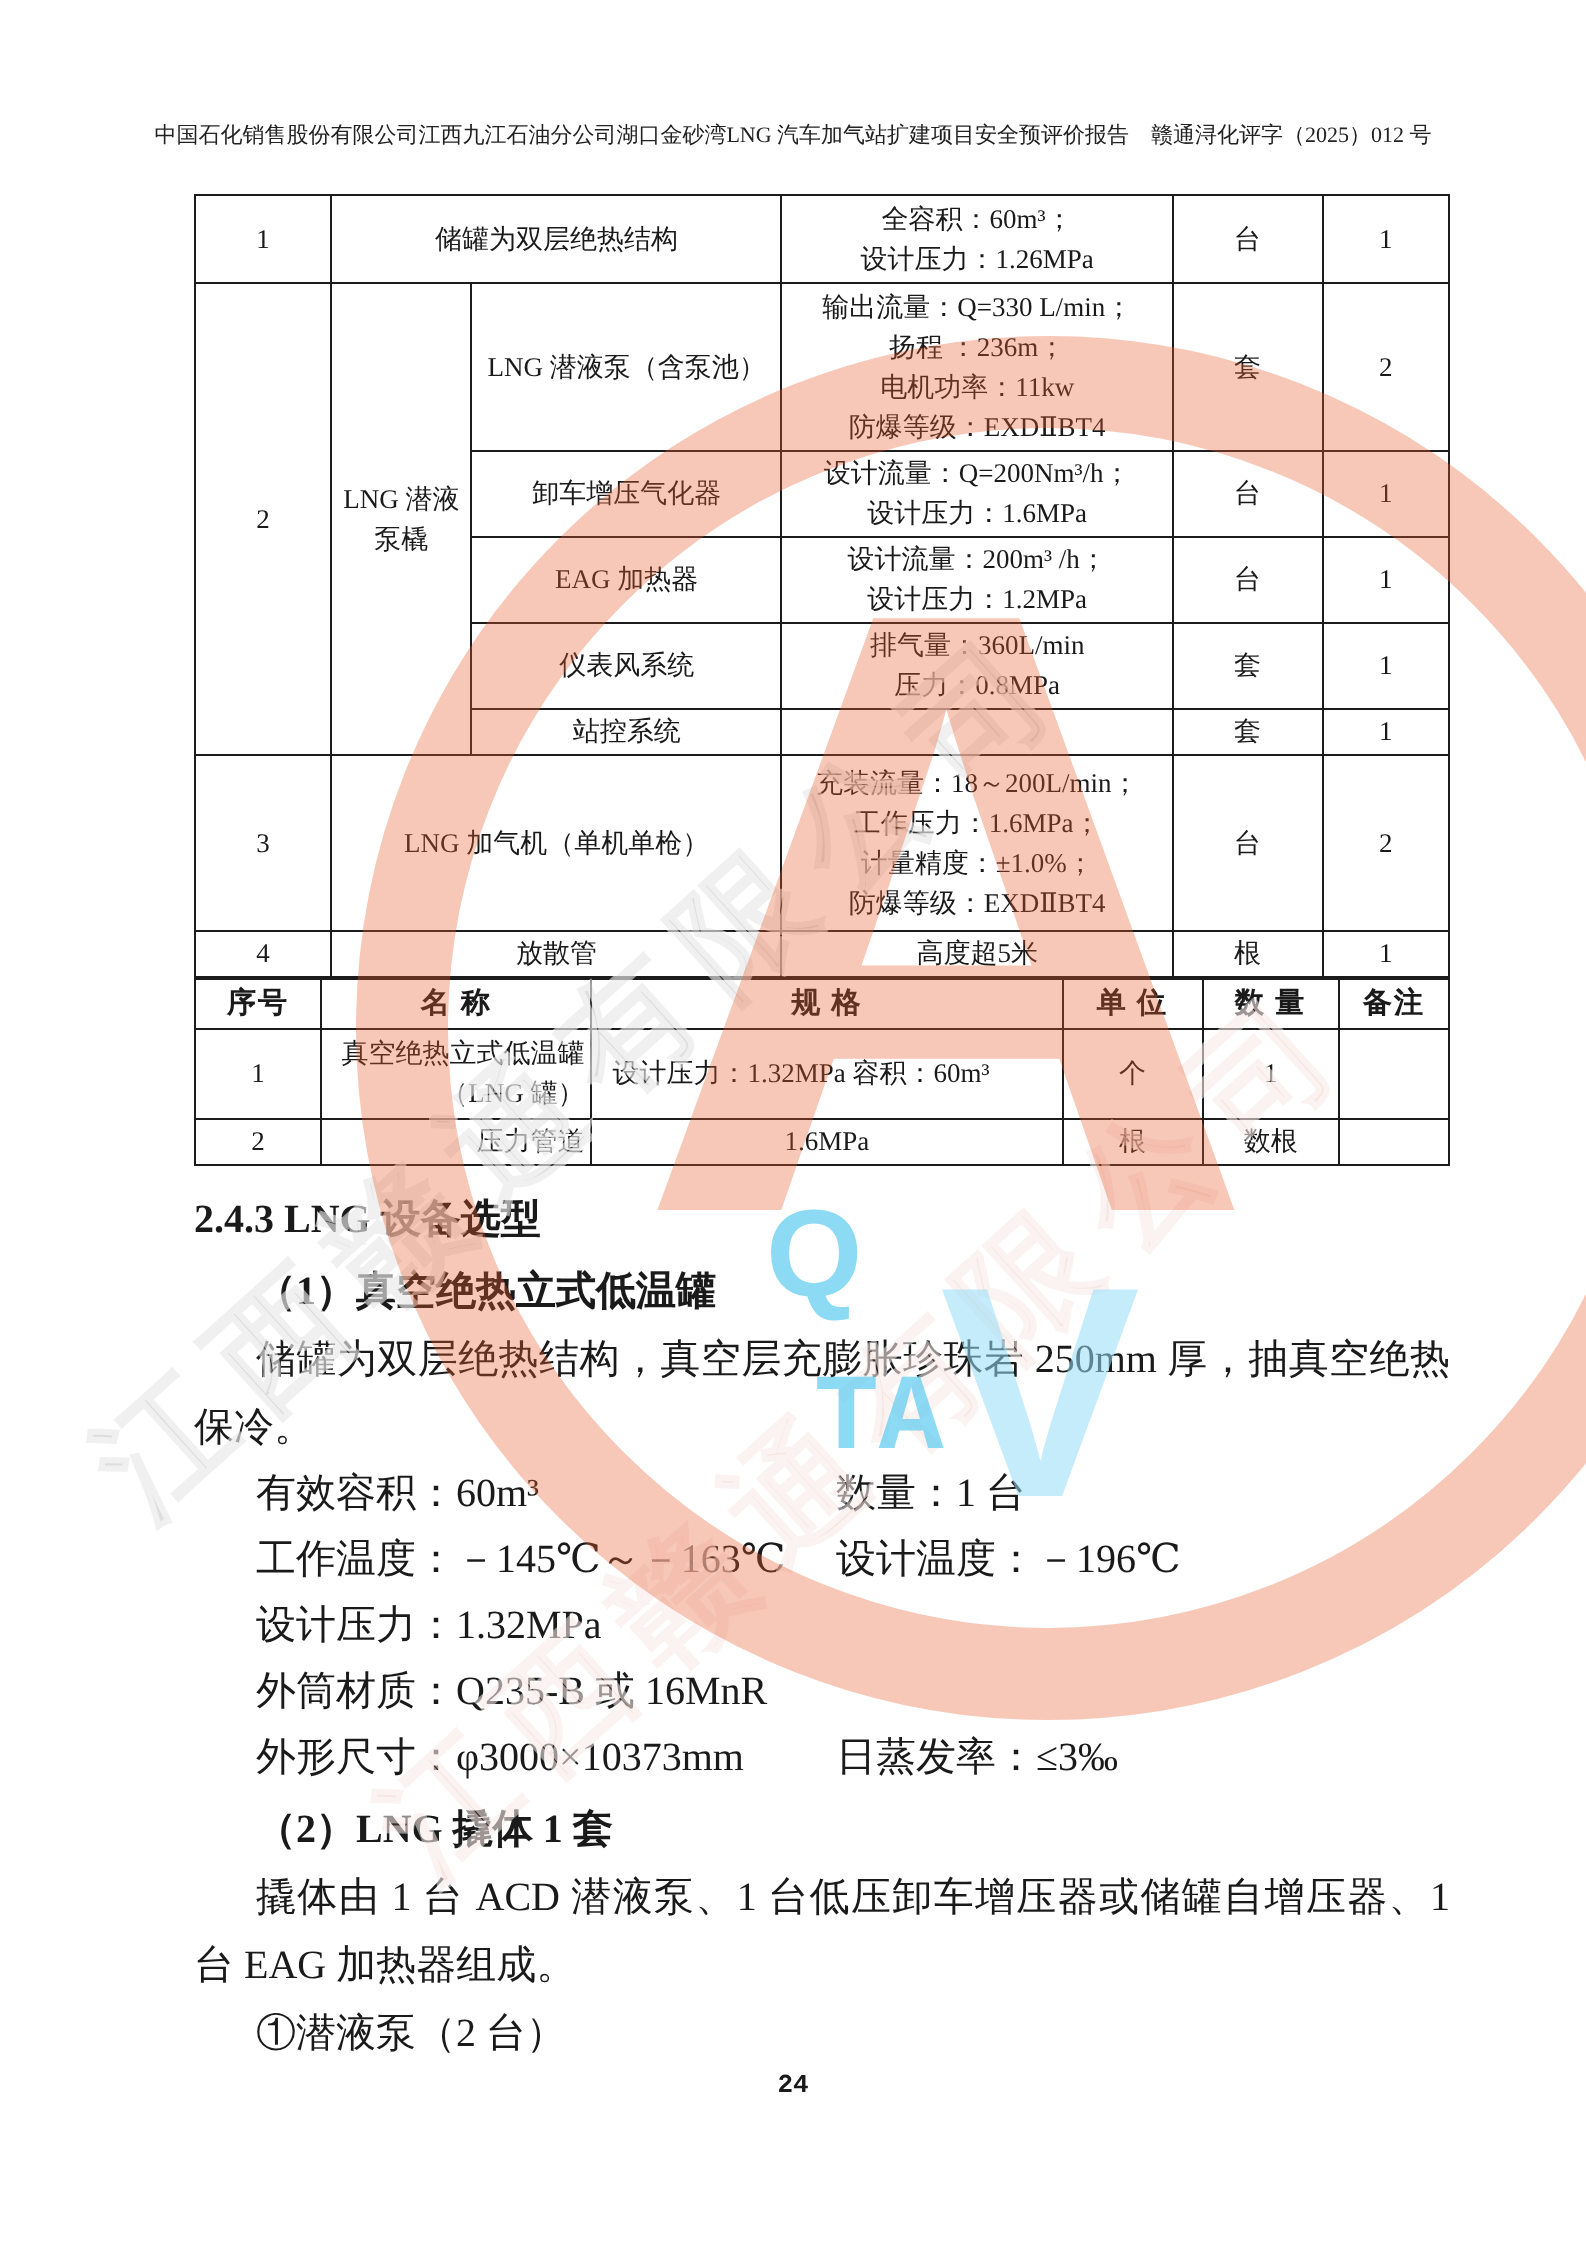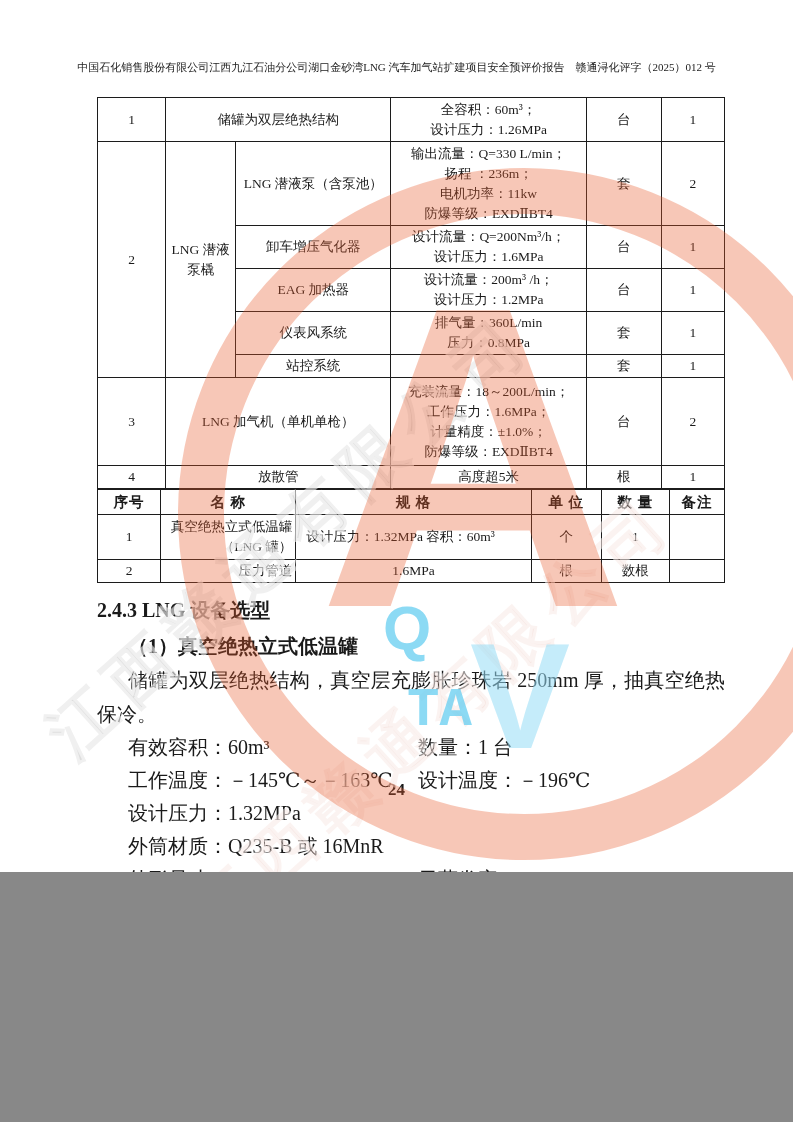--- a/index.html
+++ b/index.html
@@ -1,17 +1,17 @@
 <!DOCTYPE html>
 <html><head>
 <meta charset="utf-8">
 <style>
   html,body{margin:0;padding:0;background:#888;}
   .page{
-    position:relative; width:793px; height:872px; background:#ffffff;
+    position:relative; width:793px; height:1122px; background:#ffffff;
     margin:0 auto; overflow:hidden;
     font-family:"Liberation Serif","DejaVu Serif",serif; color:#1a1a1a;
   }
   
   .doc-header{
     position:absolute; top:60px; left:60px; width:673px;
     font-size:11px; text-align:center; white-space:nowrap; letter-spacing:0px;
     color:#222;
   }
   
@@ -34,21 +34,21 @@
   .sec{font-size:20px; line-height:34px;}
   .sec-h1{font-weight:bold; margin-top:10px;}
   .sec-h2{font-weight:bold; margin-left:31px; margin-top:2px;}
   .para{text-indent:31px; text-align:justify;}
   .spec-row{display:flex; margin-left:31px; line-height:33px;}
   .spec-left-item{width:290px;}
   .spec-right-item{flex:1;}
   .circ-item{margin-left:31px;}
   .page-num{
     position:absolute; bottom:72px; left:0; width:100%; text-align:center;
-    font-size:17px; font-weight:bold;
+    font-size:13px; font-weight:bold;font-family:Liberation Mono, monospace;
   }
   
   .wm{position:absolute; pointer-events:none; z-index:2;}
   .wm-ring{
     left:178px; top:168px; width:600px; height:600px; border-radius:50%;
     border:46px solid rgba(233,92,43,0.34);
   }
   .wm-a{
     left:318px; top:242px; font-family:"Liberation Sans","DejaVu Sans",sans-serif;
     font-size:430px; line-height:430px; font-weight:bold;
@@ -221,20 +221,21 @@
       <div class="spec-row">
         <div class="spec-right-item">外筒材质：Q235-B 或 16MnR</div>
       </div>
       <div class="spec-row">
         <div class="spec-left-item">外形尺寸：φ3000×10373mm</div>
         <div class="spec-right-item">日蒸发率：≤3‰</div>
       </div>
 
       <div class="sec-h2">（2）LNG 撬体 1 套</div>
       <div class="para">撬体由 1 台 ACD 潜液泵、1 台低压卸车增压器或储罐自增压器、1 台 EAG 加热器组成。</div>
+      <div class="circ-item">①潜液泵（2 台）</div>
     </div>
   </div>
 
   <div class="wm wm-diag">江西赣通有限公司</div>
   <div class="wm wm-diag2">江西赣通有限公司</div>
   <div class="wm wm-ring"></div>
   <div class="wm wm-a">A</div>
   <div class="wm wm-q">Q</div>
   <div class="wm wm-ta">TA</div>
   <div class="wm wm-v">V</div>

